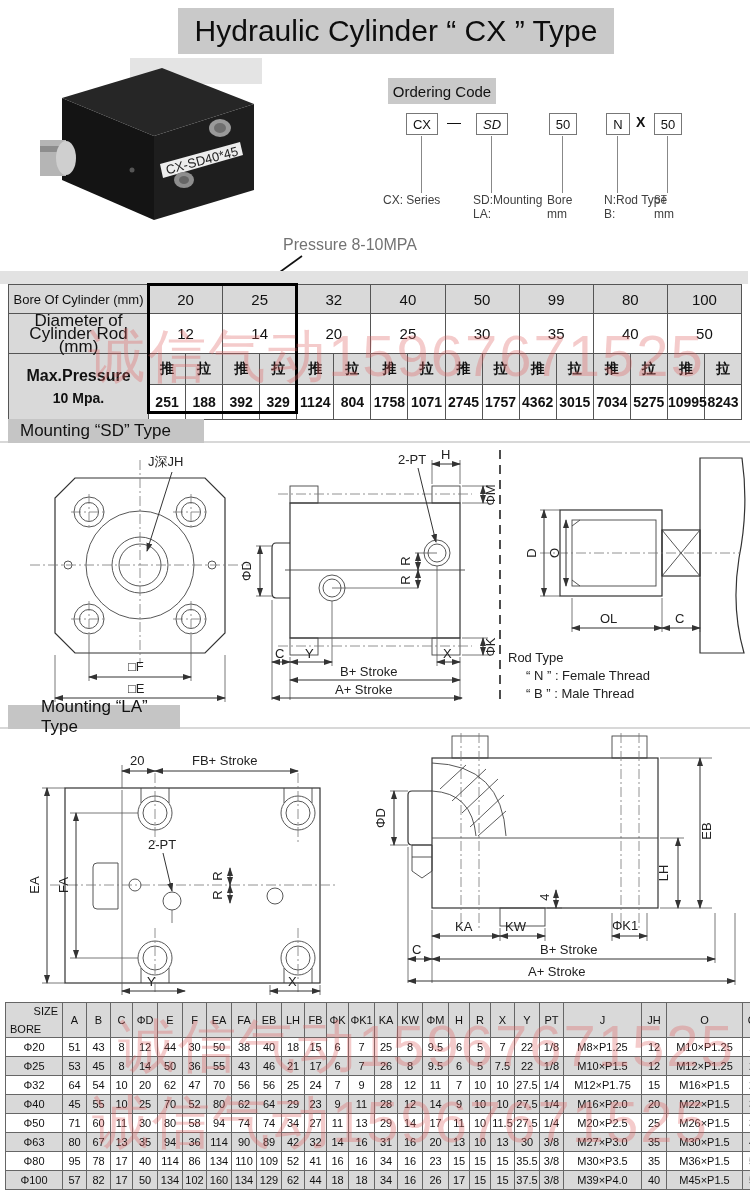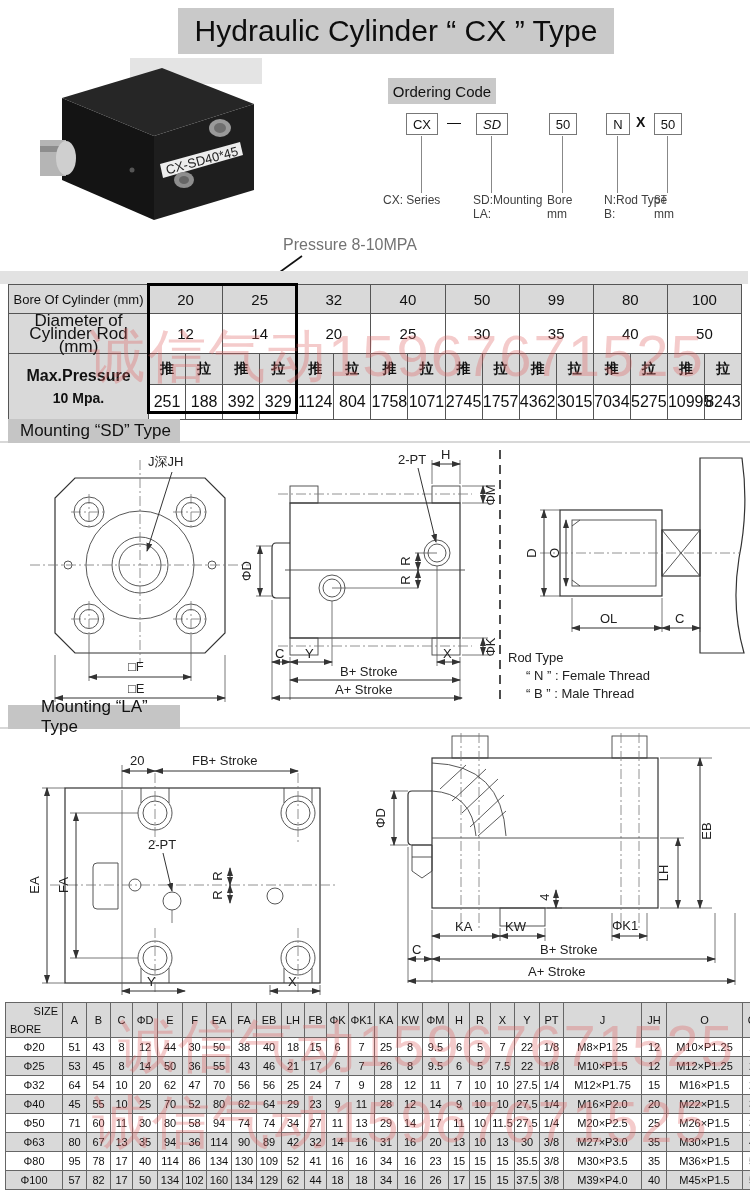--- a/index.html
+++ b/index.html
@@ -29,21 +29,21 @@
   
   .ptable{position:absolute;left:8px;top:284px;width:734px;border-collapse:collapse;table-layout:fixed;}
   .ptable td{border:1px solid #555;text-align:center;padding:0;font-size:15px;background:#fff;}
   .ptable .hd{background:#d9d9d9;}
   .ptable .lab1{font-size:13px;}
   .ptable .lab2{font-size:17px;line-height:13px;}
   .ptable .lab3{font-size:15px;line-height:22px;}
   .ptable tr.r1 td{height:28px;}
   .ptable tr.r2 td{height:32px;}
   .ptable tr.r3 td{height:30px;font-size:14px;font-weight:bold;background:#d9d9d9;}
-  .ptable tr.r4 td{height:34px;font-size:16px;}
+  .ptable tr.r4 td{height:34px;font-size:14px;font-weight:bold;}
   .boldbox{left:147px;top:283px;width:151px;height:131px;border:3px solid #000;box-sizing:border-box;pointer-events:none;}
   
   svg text{font-family:"Liberation Sans",sans-serif;font-size:13px;fill:#222;}
   .ln{stroke:#333;fill:none;stroke-width:1.2;}
   .thin{stroke:#444;fill:none;stroke-width:0.9;}
   .cl{stroke:#777;stroke-width:0.8;fill:none;stroke-dasharray:10 3 2 3;}
   .ext{stroke:#555;stroke-width:0.8;}
   .dim{stroke:#333;stroke-width:1;marker-start:url(#mS);marker-end:url(#mE);}
   .sep{stroke:#222;stroke-width:1.6;stroke-dasharray:9 6;}
   .hatch{stroke:#333;stroke-width:0.8;}
@@ -198,21 +198,21 @@
         <td>7034</td>
         <td>5275</td>
         <td>10995</td>
         <td>8243</td>
       </tr>
 </tbody>
   </table>
 <div class="abs boldbox"></div>
 
 <div class="abs sec-underline" style="top:441px;"></div>
-<div class="abs sec-bar" style="left:8px;top:419px;width:172px;">Mounting “SD” Type</div>
+<div class="abs sec-bar" style="left:8px;top:419px;width:196px;">Mounting “SD” Type</div>
 
 <svg class="abs" style="left:0;top:448px;" width="750" height="255" viewBox="0 0 750 255">
   <defs>
     <marker id="mE" markerWidth="10" markerHeight="8" refX="8" refY="3" orient="auto">
         <path d="M0,0 L9,3 L0,6 Z" fill="#333"></path>
       </marker>
     <marker id="mS" markerWidth="10" markerHeight="8" refX="1" refY="3" orient="auto">
         <path d="M9,0 L0,3 L9,6 Z" fill="#333"></path>
       </marker>
   </defs>
@@ -699,21 +699,21 @@
       </tr>
       <tr>
         <td class="rh">Φ80</td>
         <td>95</td>
         <td>78</td>
         <td>17</td>
         <td>40</td>
         <td>114</td>
         <td>86</td>
         <td>134</td>
-        <td>130</td>
+        <td>110</td>
         <td>109</td>
         <td>52</td>
         <td>41</td>
         <td>16</td>
         <td>16</td>
         <td>34</td>
         <td>16</td>
         <td>23</td>
         <td>15</td>
         <td>15</td>

